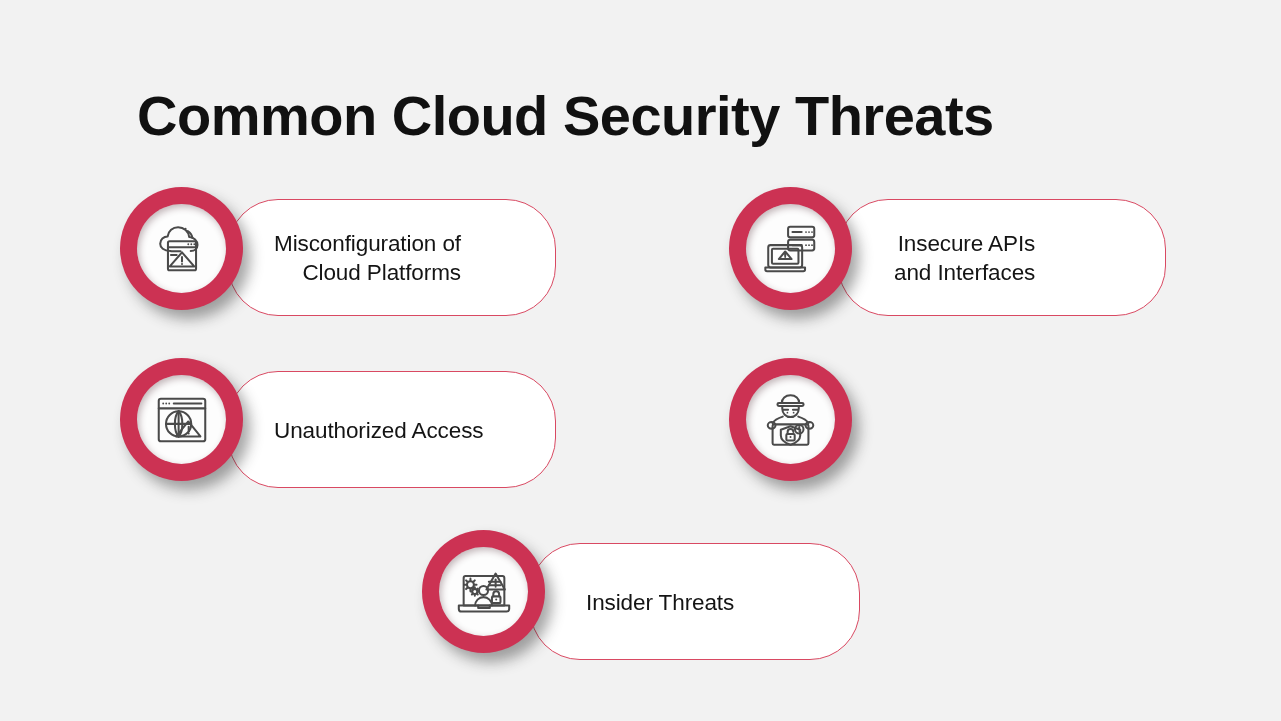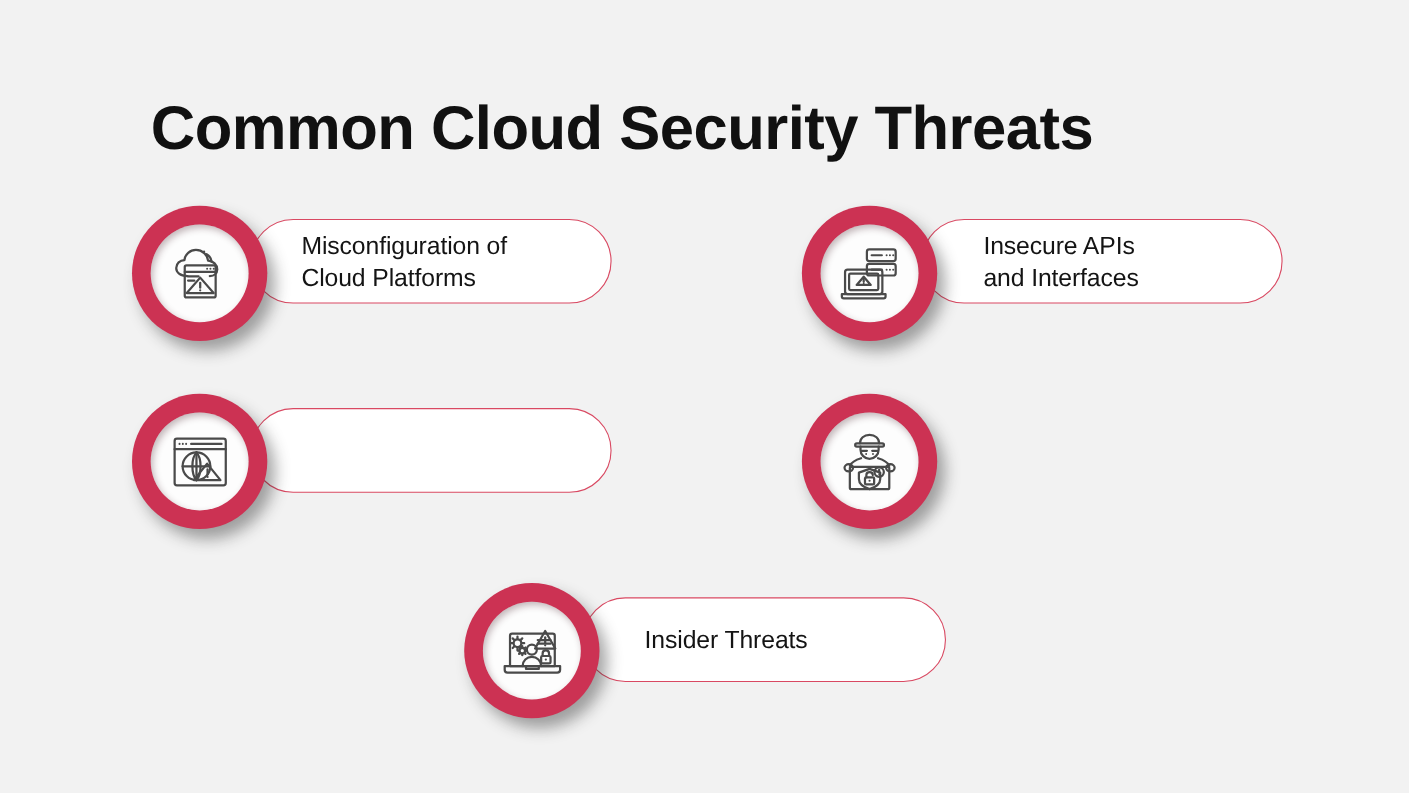--- a/index.html
+++ b/index.html
@@ -32,21 +32,22 @@
     letter-spacing: -0.5px;
     color: #111111;
     white-space: nowrap;
     line-height: 56px;
     margin-left: 12px;
   }
 
   
   .card {
     position: absolute;
-    height: 77px;
+    height: 117px;
+    text-align: right;
   }
 
   .card-pill {
     position: absolute;
     left: 0;
     top: 0;
     right: 0;
     bottom: 0;
     background: #ffffff;
     border: 1.4px solid #d94962;
@@ -185,20 +186,21 @@
           <path class="ic" d="M26 34.6 L32.6 42.4 L19.4 42.4 Z"></path>
           <line class="ic" x1="26" y1="37.4" x2="26" y2="39.4"></line>
           <circle class="ic-f" cx="26" cy="41" r="0.85"></circle>
         </svg>
       </span>
     </div>
   </div>
 
   <div class="card" id="card-3">
     <div class="card-pill"></div>
+    <div class="card-label">Unauthorized Access</div>
   </div>
   <div class="badge" id="badge-3">
     <div class="badge-inner">
       <span>
         <svg viewBox="0 0 64 64" aria-hidden="true">
           <rect class="ic" x="8" y="10" width="48" height="44" rx="2.2"></rect>
           <line class="ic" x1="8" y1="20" x2="56" y2="20"></line>
           <circle class="ic-f" cx="12.6" cy="15" r="0.95"></circle>
           <circle class="ic-f" cx="15.7" cy="15" r="0.95"></circle>
           <circle class="ic-f" cx="18.8" cy="15" r="0.95"></circle>

